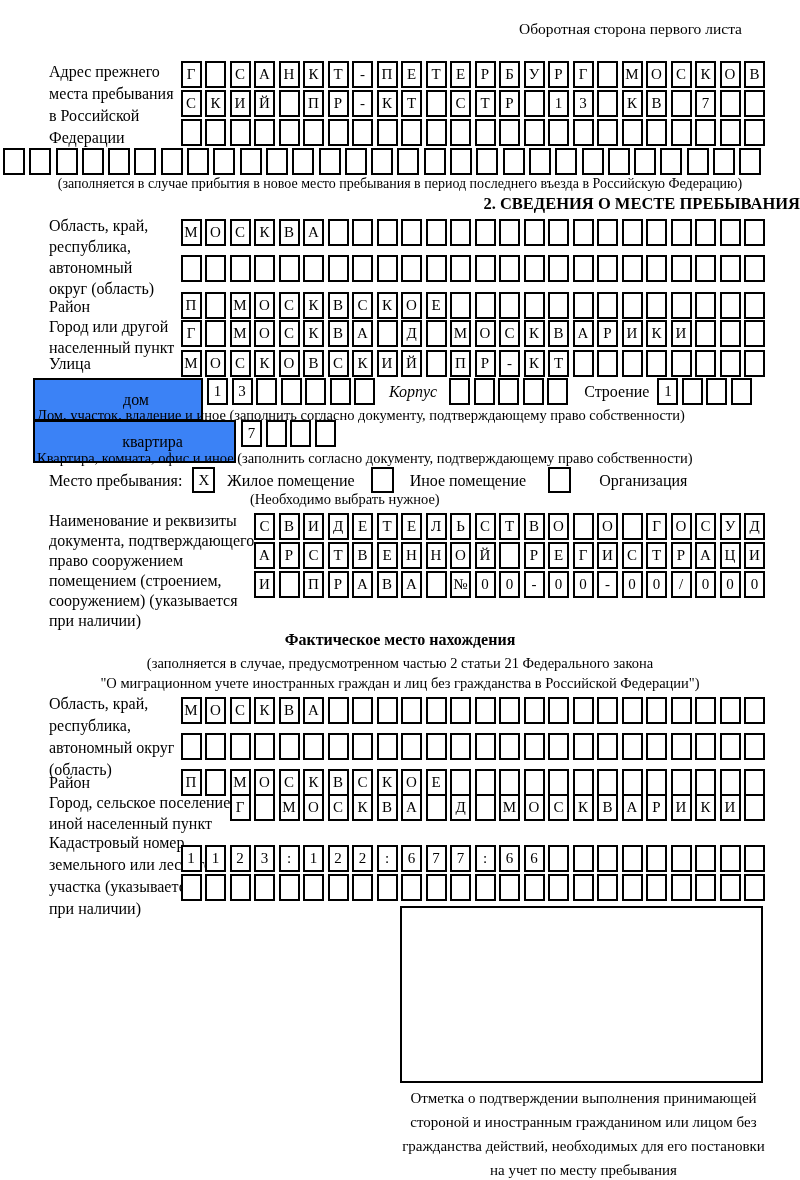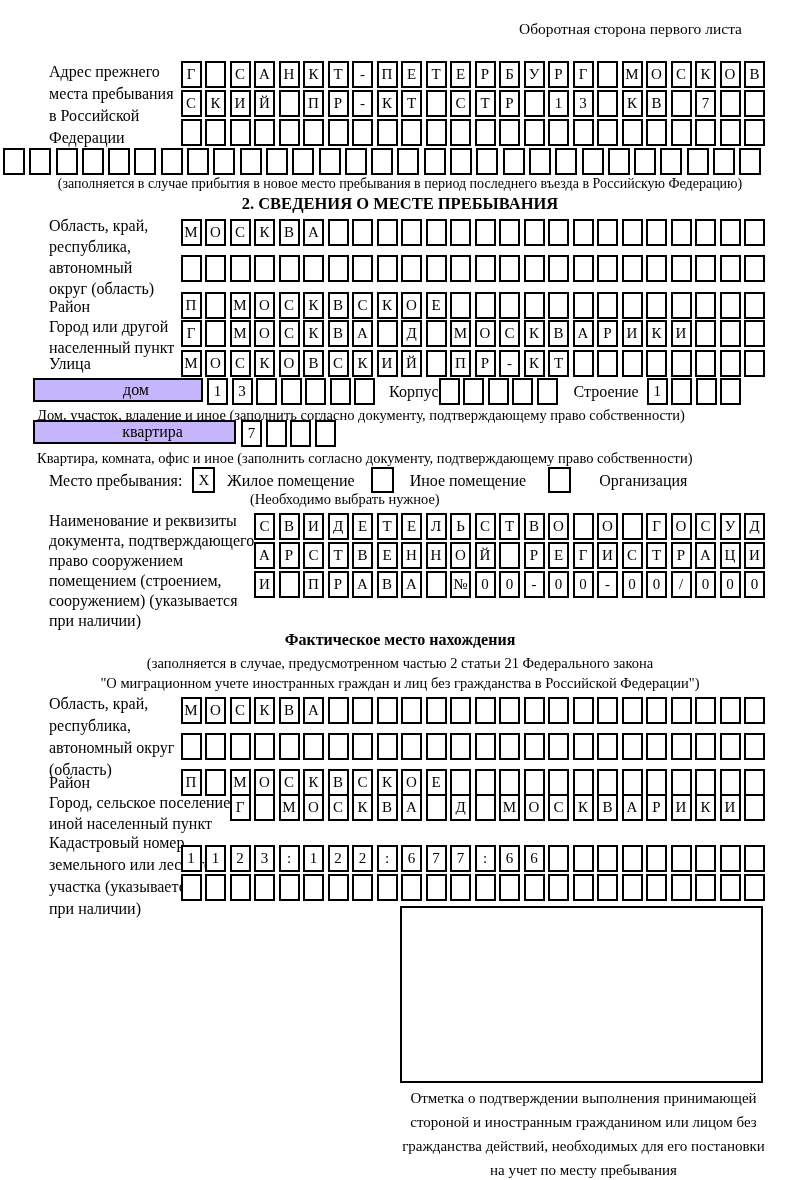--- a/index.html
+++ b/index.html
@@ -27,23 +27,23 @@
     width: 21px; height: 27px;
     border: 2px solid #000;
     margin-right: 3.5px;
     display: flex; align-items: center; justify-content: center;
     font-size: 15px; line-height: 1;
     background: #fff;
   }
   .cell:last-child { margin-right: 0; }
   .w29 .cell { width: 22px; margin-right: 4.3px; }
   .widebox {
-    border: 2px solid #000; height: 24px;
+    border: 2px solid #000; height: 43px;
     display: flex; align-items: center; justify-content: center;
-    font-size: 16px; background:#c4b5fd;padding-left:36px;
+    font-size: 16px; background:#3b82f6;padding-left:36px;
   }
   .chk {
     flex: 0 0 auto;
     width: 23px; height: 26px;
     border: 2px solid #000;
     display: flex; align-items: center; justify-content: center;
     font-size: 15px; background:#fff;
   }
   .flexrow { display: flex; align-items: flex-start; }
   .stampbox { border: 2px solid #000; background: #fff; }
@@ -165,21 +165,21 @@
       <span class="cell"></span>
       <span class="cell"></span>
       <span class="cell"></span>
       <span class="cell"></span>
       <span class="cell"></span>
       <span class="cell"></span>
       <span class="cell"></span>
     </div>
   <div class="abs center note" style="top:176px;">(заполняется в случае прибытия в новое место пребывания в период последнего въезда в Российскую Федерацию)</div>
 
-  <div class="abs center bold" style="top:194px; font-size:16.5px;">2. СВЕДЕНИЯ О МЕСТЕ ПРЕБЫВАНИЯ</div>
+  <div class="abs center bold" style="top:194px; font-size:16.5px;text-align:right;">2. СВЕДЕНИЯ О МЕСТЕ ПРЕБЫВАНИЯ</div>
 
   <div class="abs label" style="left:37px; top:215px;">
     <div>Область, край,</div>
     <div>республика,</div>
     <div>автономный</div>
     <div>округ (область)</div>
   </div>
   <div class="abs cellrow" style="right:35px; top:219px;">
       <span class="cell">М</span>
       <span class="cell">О</span>
@@ -324,21 +324,21 @@
     <div class="widebox" style="width:170px;">дом</div>
     <div class="cellrow" style="margin-left:4px;">
         <span class="cell">1</span>
         <span class="cell">3</span>
         <span class="cell"></span>
         <span class="cell"></span>
         <span class="cell"></span>
         <span class="cell"></span>
         <span class="cell"></span>
       </div>
-    <div class="label" style="margin:3px 0 0 14px;">Корпус</div>
+    <div class="label" style="margin:3px 12px 0 14px;font-style:italic;">Корпус</div>
     <div class="cellrow">
         <span class="cell"></span>
         <span class="cell"></span>
         <span class="cell"></span>
         <span class="cell"></span>
         <span class="cell"></span>
       </div>
     <div class="label" style="margin:3px 8px 0 16px;">Строение</div>
     <div class="cellrow">
         <span class="cell">1</span>

